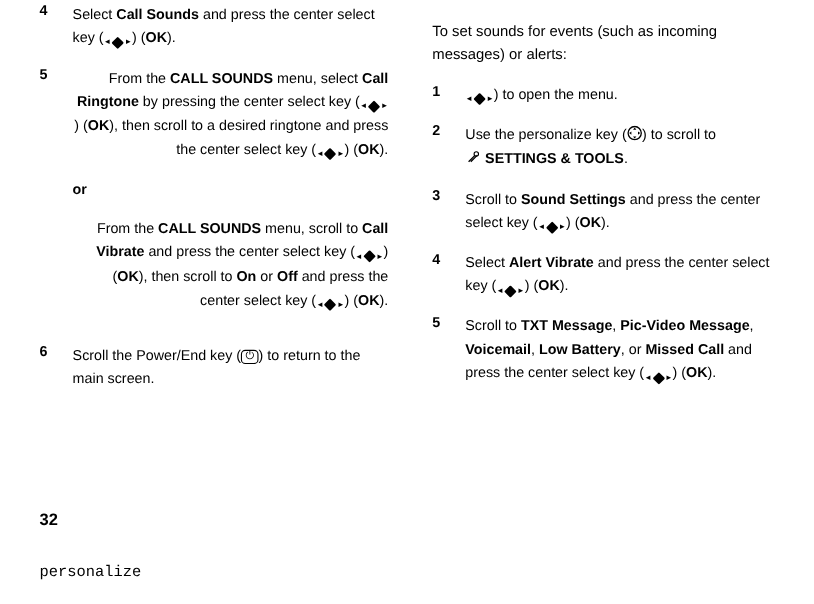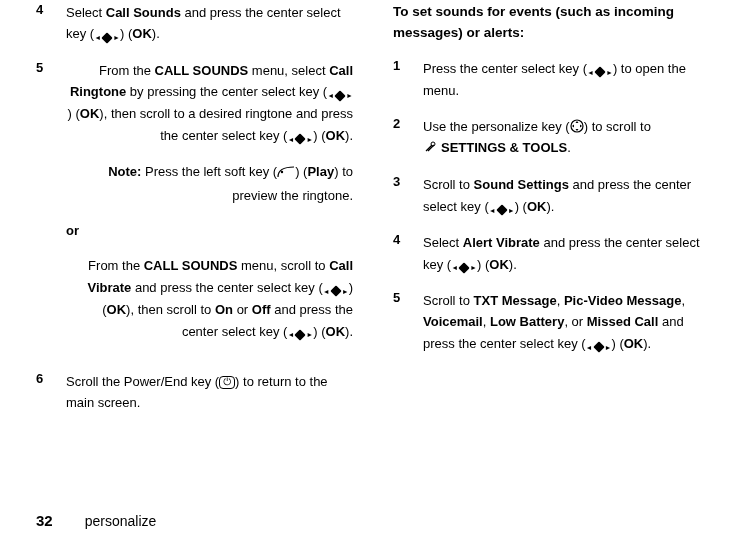--- a/index.html
+++ b/index.html
@@ -37,43 +37,46 @@
       font-size: 13px;
     }
     .step .body {
       flex: 1;
       line-height: 1.65;
     }
     .bold { font-weight: bold; }
     .condensed { font-family: "Arial Narrow", Arial, sans-serif; font-stretch: condensed; font-weight: bold; }
     .para { margin-bottom: 14px; text-align: right; }
     .subhead {
-      font-weight: bold;
+      font-weight: normal;
       font-size: 13.5px;
       line-height: 1.55;
       margin-bottom: 14px;
+      margin-top: 17px;
     }
     .or {
       font-weight: bold;
       margin: 14px 0;
     }
     .footer {
       position: absolute;
       bottom: 20px;
       left: 36px;
       display: flex;
       align-items: baseline;
       gap: 32px;
+      flex-direction: column;
     }
     .footer .pgnum {
       font-weight: bold;
       font-size: 15px;
     }
     .footer .section {
       font-size: 14px;
+      font-family: Liberation Mono, monospace;
     }
     .icon {
       display: inline-block;
       vertical-align: middle;
     }
     .key-center-dot {
       display:inline-flex;
       align-items:center;
       gap:1px;
       vertical-align:-1px;
@@ -131,26 +134,20 @@
                   <span class="side">◄</span>
                   <span class="mid"></span>
                   <span class="side">►</span>
                 </span></span><span>) (</span><span class="condensed">OK</span><span>), then scroll to a desired ringtone and press the center select key (</span><span class="icon"><span class="key-center-dot">
                   <span class="side">◄</span>
                   <span class="mid"></span>
                   <span class="side">►</span>
                 </span></span><span>) (</span><span class="condensed">OK</span><span>).</span>
           </div>
 
-          <div class="para">
-            <span class="bold">Note:</span><span> Press the left soft key (</span><span class="key-softleft"><svg width="18" height="12" viewBox="0 0 18 12">
-                  <path d="M1 11 Q1 1 17 1" fill="none" stroke="#000" stroke-width="1.2"></path>
-                  <circle cx="5" cy="6" r="1.2" fill="#000"></circle>
-                </svg></span><span>) (</span><span class="condensed">Play</span><span>) to preview the ringtone.</span>
-          </div>
 
           <div class="or">or</div>
 
           <div class="para">
             <span>From the </span><span class="bold">CALL SOUNDS</span><span> menu, scroll to </span><span class="condensed">Call Vibrate</span><span> and press the center select key (</span><span class="icon"><span class="key-center-dot">
                   <span class="side">◄</span>
                   <span class="mid"></span>
                   <span class="side">►</span>
                 </span></span><span>) (</span><span class="condensed">OK</span><span>), then scroll to </span><span class="condensed">On</span><span> or </span><span class="condensed">Off</span><span> and press the center select key (</span><span class="icon"><span class="key-center-dot">
                   <span class="side">◄</span>
@@ -170,21 +167,21 @@
 
     </div>
 
     <div class="col">
 
       <div class="subhead">To set sounds for events (such as incoming messages) or alerts:</div>
 
       <div class="step">
         <div class="num">1</div>
         <div class="body">
-          <span>Press the center select key (</span><span class="icon"><span class="key-center-dot">
+          <span class="icon"><span class="key-center-dot">
                 <span class="side">◄</span>
                 <span class="mid"></span>
                 <span class="side">►</span>
               </span></span><span>) to open the menu.</span>
         </div>
       </div>
 
       <div class="step">
         <div class="num">2</div>
         <div class="body">

